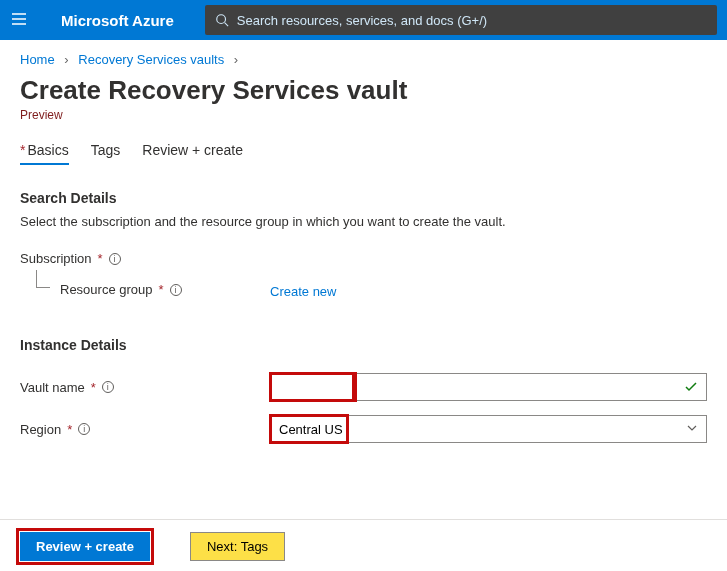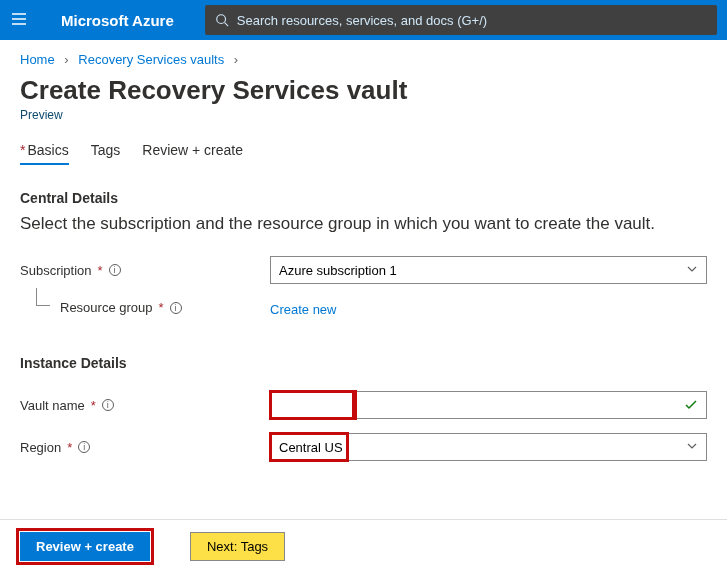--- a/index.html
+++ b/index.html
@@ -15,33 +15,33 @@
   .searchbox input::placeholder { color: #cfe6f6; }
 
   
   .crumbs { padding: 12px 20px 4px 20px; font-size: 13px; }
   .crumbs a { color: #0078d4; text-decoration: none; }
   .crumbs .sep { color: #666; padding: 0 6px; }
 
   
   .title-wrap { padding: 4px 20px 2px 20px; }
   .title { font-size: 26px; font-weight: 600; color: #323130; }
-  .subtitle { font-size: 12px; color: #0c4a6e; margin-top: 2px; }
+  .subtitle { font-size: 12px; color: #7f1d1d; margin-top: 2px; }
 
   
   .tabs { display: flex; gap: 22px; padding: 18px 20px 0 20px; border-bottom: 0; }
   .tab { font-size: 14px; color: #323130; padding-bottom: 6px; cursor: pointer; position: relative; }
   .tab.active { font-weight: 400; }
   .tab.active::after { content:""; position:absolute; left:0; right:0; bottom:-1px; height:2px; background:#0078d4; }
   .tab .req { color:#a4262c; margin-right:2px; }
 
   
   .form { padding: 26px 20px 0 20px; }
   .section-head { font-size: 14px; font-weight: 600; color: #323130; margin-bottom: 8px; }
-  .section-desc { font-size: 17px; color: #323130; margin-bottom: 22px; }
+  .section-desc { font-size: 13px; color: #323130; margin-bottom: 22px; }
   .row { display: flex; margin-bottom: 14px; }
   .row .label { width: 250px; font-size: 13px; color: #323130; display: flex; align-items: center; gap: 6px; }
   .row.indent .label { padding-left: 40px; position: relative; }
   .row.indent .connector { position:absolute; left:16px; top:-10px; width:14px; height:18px; border-left:1px solid #8a8886; border-bottom:1px solid #8a8886; }
   .req { color: #a4262c; }
   .info-icon { width:12px; height:12px; border:1px solid #605e5c; border-radius:50%; display:inline-flex; align-items:center; justify-content:center; font-size:9px; color:#605e5c; cursor:pointer; }
 
   .control { flex:1; max-width: 440px; position: relative; }
   .dropdown, .textfield { width:100%; height:28px; border:1px solid #8a8886; background:#fff; font-size:13px; padding:0 8px; display:flex; align-items:center; justify-content:space-between; cursor:pointer; }
   .dropdown .chev { color:#605e5c; }
@@ -91,36 +91,28 @@
 </div>
 
 <div class="tabs">
   <div class="tab active"><span class="req">*</span><span>Basics</span></div>
   <div class="tab">Tags</div>
   <div class="tab">Review + create</div>
 </div>
 
 <div class="form">
 
-  <div class="section-head">Central Details</div>
+  <div class="section-head">Search Details</div>
   <div class="section-desc">Select the subscription and the resource group in which you want to create the vault.</div>
 
   <div class="row">
     <div class="label">
       <span>Subscription</span>
       <span class="req">*</span>
       <span class="info-icon">i</span>
-    </div>
-    <div class="control">
-      <div class="dropdown">
-        <span>Azure subscription 1</span>
-        <span class="chev"><svg width="12" height="12" viewBox="0 0 12 12">
-              <path d="M2 4l4 4 4-4" stroke="#605e5c" stroke-width="1.2" fill="none"></path>
-            </svg></span>
-      </div>
     </div>
   </div>
 
   <div class="row indent">
     <div class="label">
       <span class="connector"></span>
       <span>Resource group</span>
       <span class="req">*</span>
       <span class="info-icon">i</span>
     </div>

